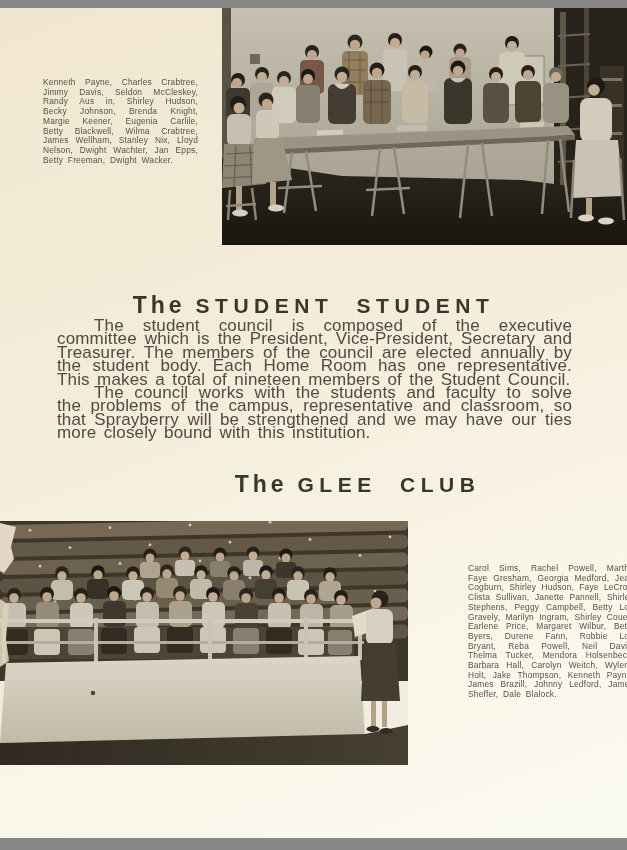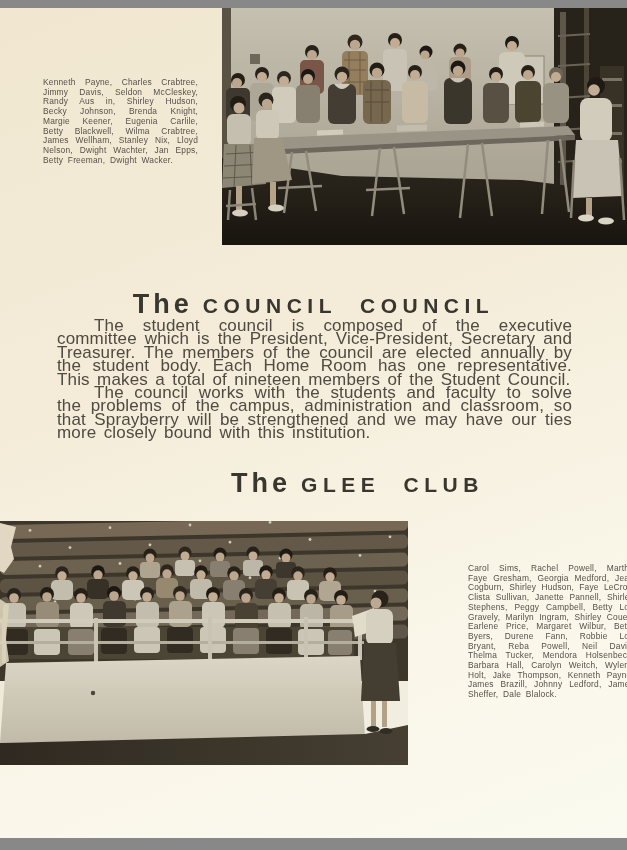--- a/index.html
+++ b/index.html
@@ -17,21 +17,21 @@
     text-align:justify;letter-spacing:.2px;word-spacing:2.2px;margin:0;
   }
   .left-caption{left:43px;top:70px;width:155px;}
   .right-caption{left:468px;top:556px;width:166px;}
   .heading{
     position:absolute;left:0;width:627px;text-align:center;margin:0;
     color:#39362f;font-weight:bold;white-space:nowrap;
   }
   .h-sc{top:276px;}
   .h-gc{top:455px;padding-left:44px;}
-  .hprefix{font-size:27px;letter-spacing:4px;margin-right:10px;}
+  .hprefix{font-size:23px;letter-spacing:4px;margin-right:10px;}
   .hmain{font-size:21px;letter-spacing:5.5px;word-spacing:12px;}
   .subtitle{
     position:absolute;left:0;top:497px;width:627px;text-align:center;
     font-size:8.6px;letter-spacing:1px;color:#4c463e;font-weight:bold;
   }
   .body-text{
     position:absolute;left:57px;top:311px;width:515px;
     font-size:17px;line-height:13.4px;color:#4f4a42;text-align:justify;
     word-spacing:2.5px;letter-spacing:.15px;
   }
@@ -246,25 +246,25 @@
             <line x1="352" y1="152" x2="349" y2="210"></line>
           </g>
       </g>
 
       <rect x="0" y="0" width="405" height="237" fill="#6b5f4a" opacity="0.06"></rect>
     </svg>
   </figure>
 
   <p class="caption left-caption">Kenneth Payne, Charles Crabtree, Jimmy Davis, Seldon McCleskey, Randy Aus in, Shirley Hudson, Becky Johnson, Brenda Knight, Margie Keener, Eugenia Carlile, Betty Blackwell, Wilma Crabtree, James Wellham, Stanley Nix, Lloyd Nelson, Dwight Wachter, Jan Epps, Betty Freeman, Dwight Wacker.</p>
 
-  <h1 class="heading h-sc"><span class="hprefix">The</span><span class="hmain">COUNCIL COUNCIL</span></h1>
+  <h1 class="heading h-sc"><span class="hprefix">The</span><span class="hmain">STUDENT STUDENT</span></h1>
 
   <div class="body-text">
     <p>The student council is composed of the executive committee which is the President, Vice-President, Secretary and Treasurer. The members of the council are elected annually by the student body. Each Home Room has one representative. This makes a total of nineteen members of the Student Council.</p>
-    <p>The council works with the students and faculty to solve the problems of the campus, administration and classroom, so that Sprayberry will be strengthened and we may have our ties more closely bound with this institution.</p>
+    <p>The council works with the students and faculty to solve the problems of the campus, representative and classroom, so that Sprayberry will be strengthened and we may have our ties more closely bound with this institution.</p>
   </div>
 
   <h1 class="heading h-gc"><span class="hprefix">The</span><span class="hmain">GLEE CLUB</span></h1>
 
 
   <figure class="photo bottom-photo">
     <svg width="408" height="244" viewBox="0 0 408 244" xmlns="http://www.w3.org/2000/svg">
       <defs>
         <linearGradient id="barrierG" x1="0" y1="0" x2="0" y2="1">
           <stop offset="0" stop-color="#e3ddce"></stop>

